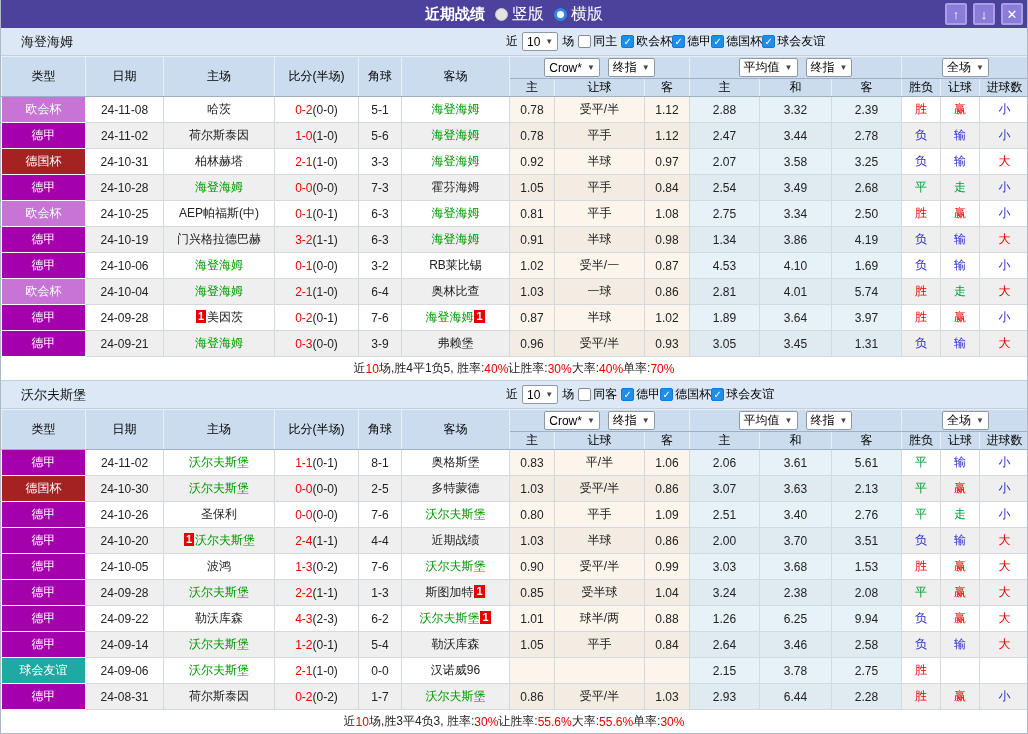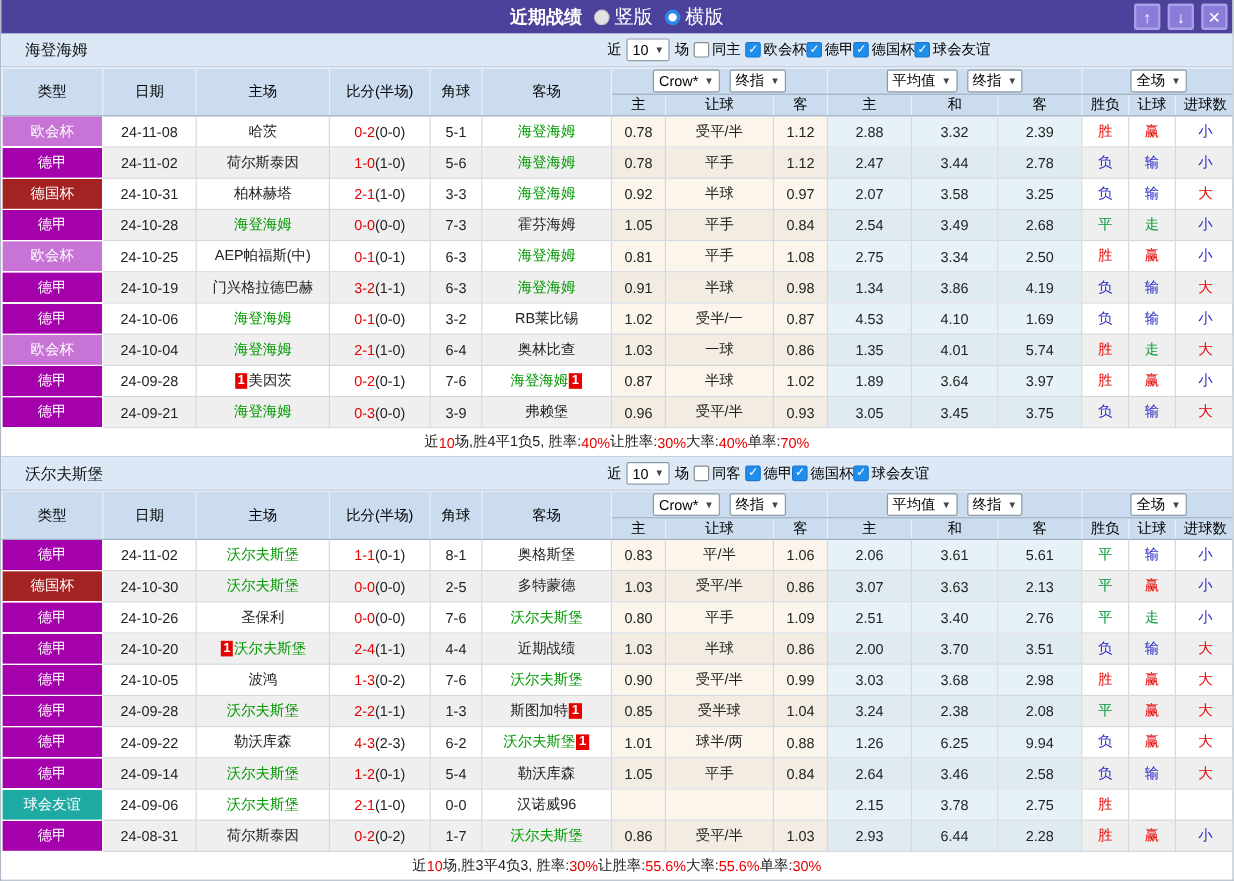--- a/index.html
+++ b/index.html
@@ -301,21 +301,21 @@
             <tr class="even">
               <td class="lg" style="background: rgb(200, 115, 214);">欧会杯</td>
               <td>24-10-04</td>
               <td><span class="hl">海登海姆</span></td>
               <td><span class="ft">2-1</span><span class="ht">(1-0)</span></td>
               <td>6-4</td>
               <td><span>奥林比查</span></td>
               <td class="odds">1.03</td>
               <td class="odds">一球</td>
               <td class="odds">0.86</td>
-              <td class="avg">1.35</td>
+              <td class="avg">2.81</td>
               <td class="avg">4.01</td>
               <td class="avg">5.74</td>
               <td class="c-r">胜</td>
               <td class="c-g">走</td>
               <td class="c-r">大</td>
             </tr>
             <tr class="odd">
               <td class="lg" style="background: rgb(164, 0, 172);">德甲</td>
               <td>24-09-28</td>
               <td><span class="mark">1</span><span>美因茨</span></td>
@@ -337,21 +337,21 @@
               <td>24-09-21</td>
               <td><span class="hl">海登海姆</span></td>
               <td><span class="ft">0-3</span><span class="ht">(0-0)</span></td>
               <td>3-9</td>
               <td><span>弗赖堡</span></td>
               <td class="odds">0.96</td>
               <td class="odds">受平/半</td>
               <td class="odds">0.93</td>
               <td class="avg">3.05</td>
               <td class="avg">3.45</td>
-              <td class="avg">3.75</td>
+              <td class="avg">1.31</td>
               <td class="c-b">负</td>
               <td class="c-b">输</td>
               <td class="c-r">大</td>
             </tr>
           </tbody>
     </table>
 
     <div class="summary">
           <span>近</span>
           <span class="r">10</span>
@@ -538,21 +538,21 @@
               <td>24-10-05</td>
               <td><span>波鸿</span></td>
               <td><span class="ft">1-3</span><span class="ht">(0-2)</span></td>
               <td>7-6</td>
               <td><span class="hl">沃尔夫斯堡</span></td>
               <td class="odds">0.90</td>
               <td class="odds">受平/半</td>
               <td class="odds">0.99</td>
               <td class="avg">3.03</td>
               <td class="avg">3.68</td>
-              <td class="avg">2.98</td>
+              <td class="avg">1.53</td>
               <td class="c-r">胜</td>
               <td class="c-r">赢</td>
               <td class="c-r">大</td>
             </tr>
             <tr class="even">
               <td class="lg" style="background: rgb(164, 0, 172);">德甲</td>
               <td>24-09-28</td>
               <td><span class="hl">沃尔夫斯堡</span></td>
               <td><span class="ft">2-2</span><span class="ht">(1-1)</span></td>
               <td>1-3</td>

